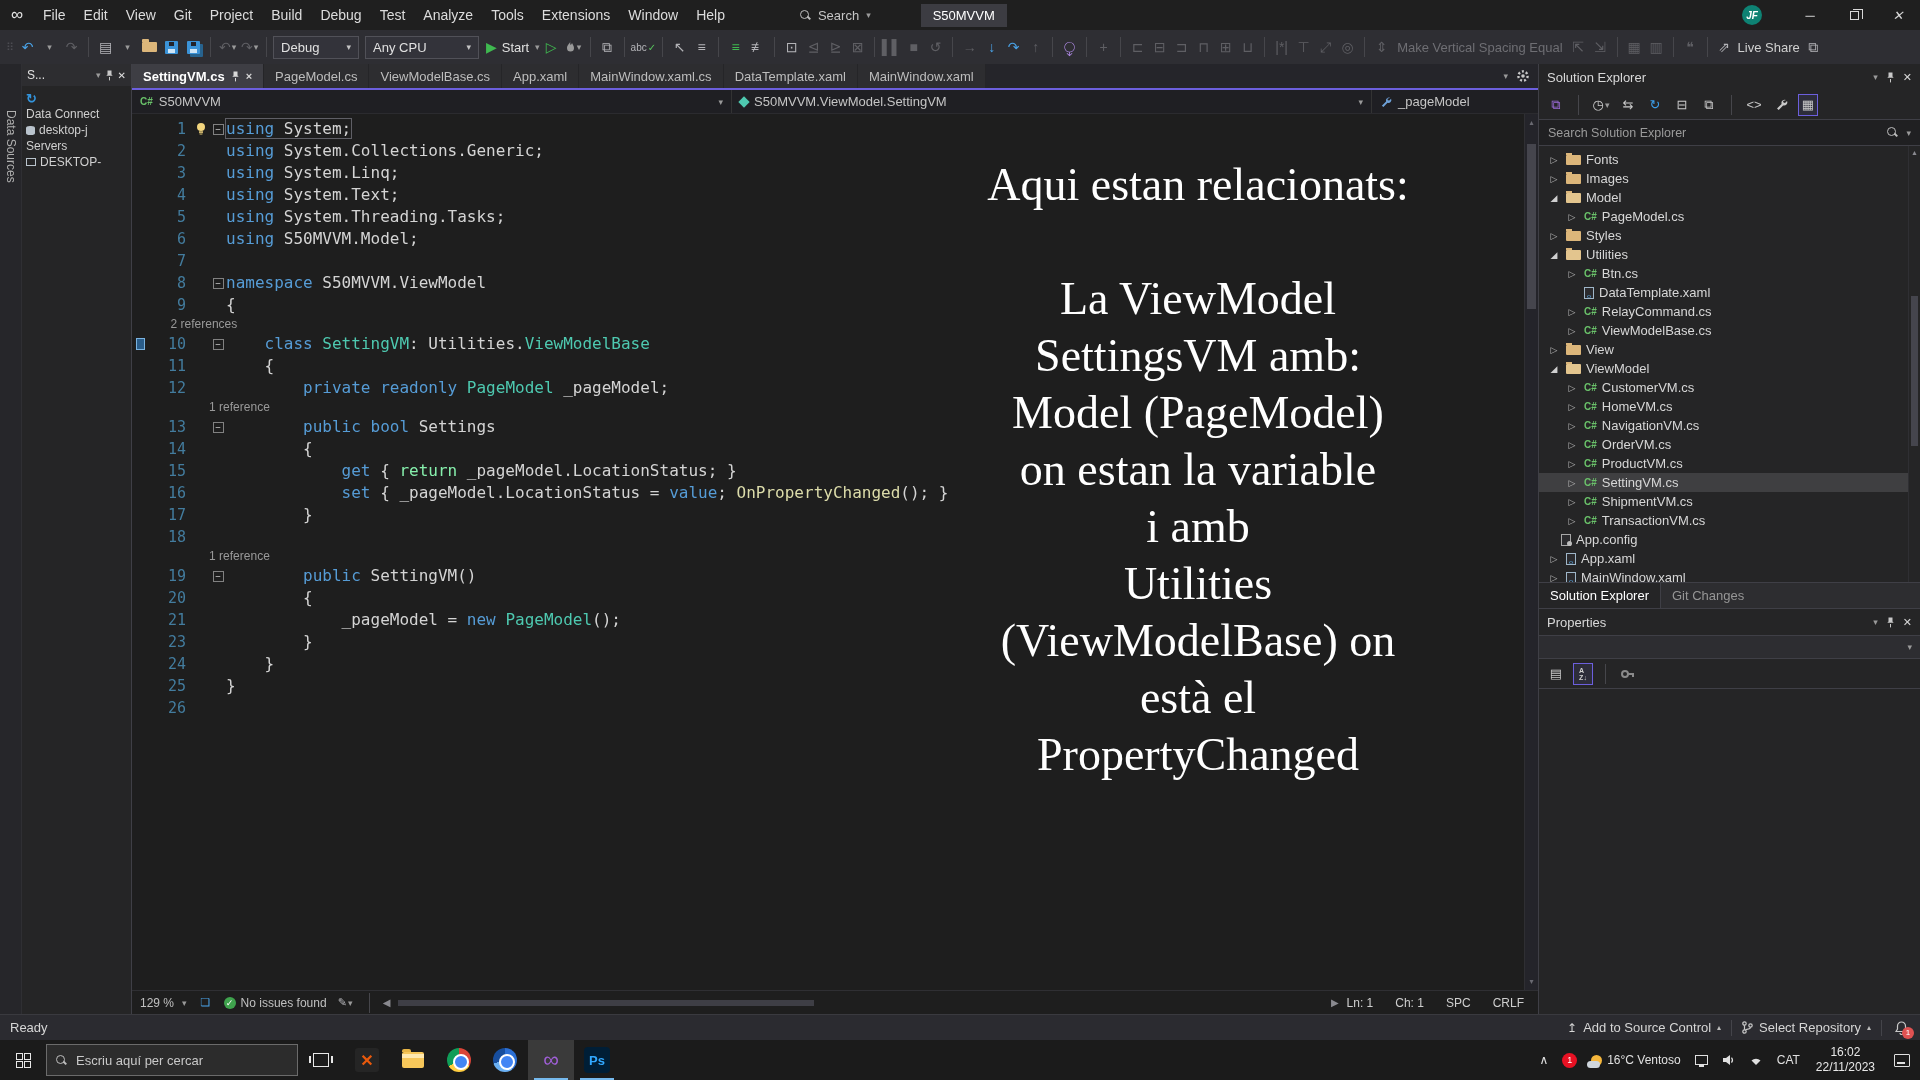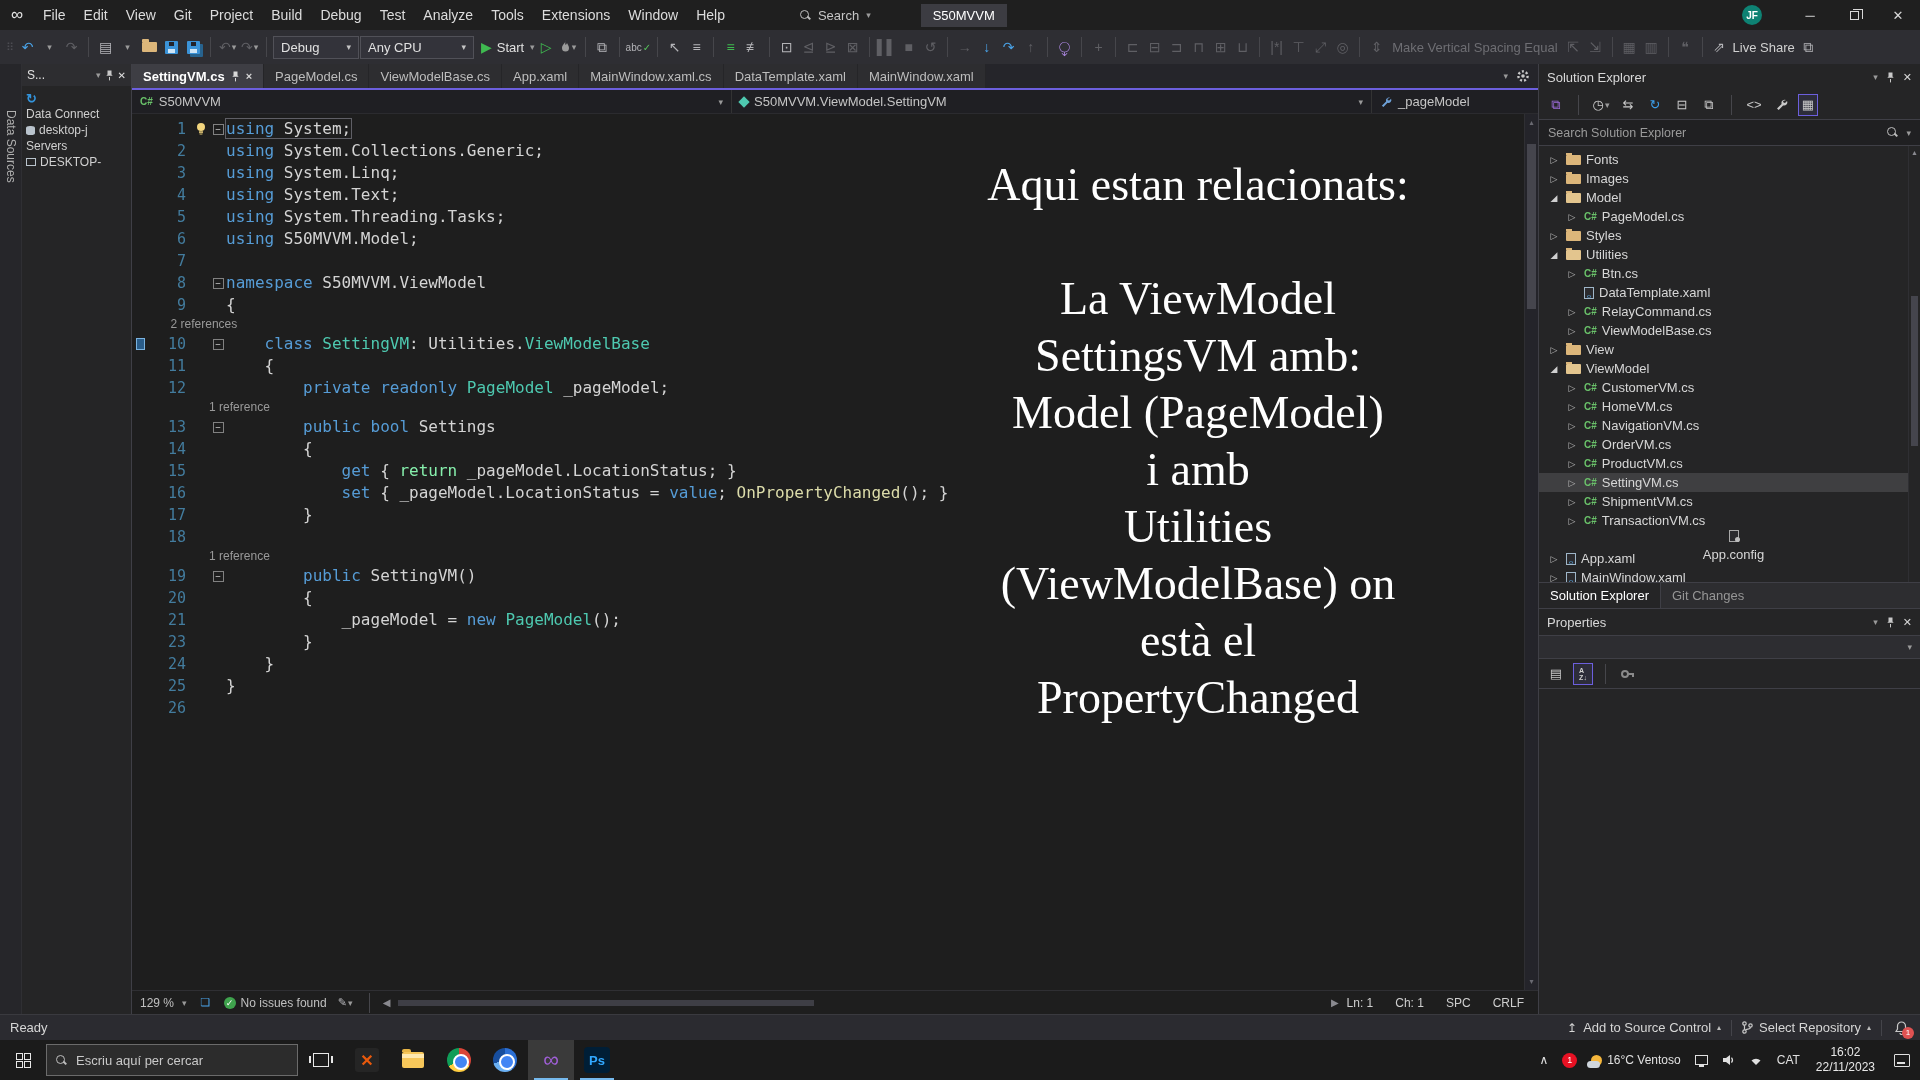--- a/index.html
+++ b/index.html
@@ -11,21 +11,21 @@
   .titlebar{height:30px;background:#1f1f1f;display:flex;align-items:center;flex:none;}
   .vslogo{width:34px;text-align:center;font-size:17px;color:#e6e6e6;}
   .menus{display:flex;align-items:center;height:100%;}
   .menu-item{padding:0 9px;font-size:14px;color:#dcdcdc;height:100%;display:flex;align-items:center;cursor:default;}
   .tsearch-pill{margin-left:56px;display:flex;align-items:center;gap:7px;font-size:13px;color:#c5c5c5;padding:0 10px;height:22px;}
   .mag{width:11px;height:11px;position:relative;display:inline-block;}
   .mag::before{content:"";position:absolute;left:0;top:0;width:7px;height:7px;border:1.5px solid #bdbdbd;border-radius:50%;}
   .mag::after{content:"";position:absolute;left:7px;top:7px;width:4px;height:1.5px;background:#bdbdbd;transform:rotate(45deg);}
   .caret{font-size:9px;color:#9a9a9a;}
   .solution-pill{margin-left:40px;background:#3c3c42;color:#ffffff;font-size:13px;padding:4px 12px;}
-  .title-right{margin-left:auto;display:flex;align-items:center;height:100%;}
+  .title-right{margin-left:auto;display:flex;align-items:center;height:100%;font-style:italic;}
   .avatar{width:20px;height:20px;border-radius:50%;background:#0e8273;color:#fff;font-size:10px;font-weight:bold;
     display:flex;align-items:center;justify-content:center;margin-right:26px;}
   .wbtn{width:44px;height:100%;display:flex;align-items:center;justify-content:center;color:#d8d8d8;font-size:13px;}
   .restore-glyph{width:9px;height:9px;border:1px solid #d8d8d8;position:relative;}
   .restore-glyph::before{content:"";position:absolute;left:2px;top:-3px;width:9px;height:9px;border:1px solid #d8d8d8;border-bottom:none;border-left:none;}
 
   
   .toolbar{height:34px;background:#2e2e33;display:flex;align-items:center;padding:0 6px;flex:none;gap:1px;font-size:13px;}
   .tbtn{min-width:21px;height:24px;display:flex;align-items:center;justify-content:center;color:#b4b4b8;font-size:14px;gap:1px;}
   .tbtn.blue{color:#4aa3e8;} .tbtn.green{color:#3fb950;} .tbtn.dim{color:#5f5f64;} .tbtn.purple{color:#b18be8;}
@@ -241,21 +241,21 @@
         <span class="floppy multi"></span>
       </span>
     <span class="tsep"></span>
     <span class="tbtn dim">↶<span class="caret">▾</span></span>
     <span class="tbtn dim">↷<span class="caret">▾</span></span>
     <span class="tsep"></span>
     <div class="dd" style="width:86px">
       <span>Debug</span>
         <span class="caret">▾</span>
     </div>
-    <div class="dd" style="width:114px;">
+    <div class="dd" style="width:114px;margin-left:5px">
       <span>Any CPU</span>
         <span class="caret">▾</span>
     </div>
     <span class="tbtn green" style="margin-left:6px">▶&nbsp;<span style="color:#e0e0e0;font-size:13px">Start</span>&nbsp;<span class="caret">▾</span></span>
     <span class="tbtn green">▷</span>
     <span class="tbtn">
       <svg width="11" height="14" viewBox="0 0 11 14">
           <path d="M5.5 0C6 3 2 4.5 2 8a3.5 3.5 0 0 0 7 0C9 5.5 7.5 4.5 7 3c-.3 1-.8 1.5-1.5 2C5 3.5 5.2 1.5 5.5 0z" fill="#9a9a9a"></path>
         </svg>
       <span class="caret">▾</span>
@@ -443,20 +443,21 @@
             <div class="crow"><span class="cg"></span><span class="cn">24</span><span class="cx"></span><span class="cf"></span><pre class="ct"><span class="p">    }</span></pre></div>
             <div class="crow"><span class="cg"></span><span class="cn">25</span><span class="cx"></span><span class="cf"></span><pre class="ct"><span class="p">}</span></pre></div>
             <div class="crow"><span class="cg"></span><span class="cn">26</span><span class="cx"></span><span class="cf"></span><pre class="ct"> </pre></div>
           </div>
         <div class="overlay" id="overlay">
             <div>Aqui estan relacionats:</div>
             <div>&nbsp;</div>
             <div>La ViewModel</div>
             <div>SettingsVM amb:</div>
             <div>Model (PageModel)</div>
+            <div>on estan la variable</div>
             <div>i amb</div>
             <div>Utilities</div>
             <div>(ViewModelBase) on</div>
             <div>està el</div>
             <div>PropertyChanged</div>
           </div>
         <div class="vscroll">
           <span class="arr" style="top:4px">▴</span>
           <div class="vthumb"></div>
           <span class="arr" style="bottom:4px">▾</span>
@@ -615,21 +616,21 @@
             <div class="trow" style="padding-left: 26px;">
               <span class="exp">▷</span>
               <span class="csico">C#</span>
               <span>ShipmentVM.cs</span>
             </div>
             <div class="trow" style="padding-left: 26px;">
               <span class="exp">▷</span>
               <span class="csico">C#</span>
               <span>TransactionVM.cs</span>
             </div>
-            <div class="trow" style="padding-left: 22px; flex-direction: column;">
+            <div class="trow" style="padding-left: 22px;">
               <span class="cfgico"></span>
               <span>App.config</span>
             </div>
             <div class="trow" style="padding-left: 8px;">
               <span class="exp">▷</span>
               <span class="xamlico"></span>
               <span>App.xaml</span>
             </div>
             <div class="trow" style="padding-left: 8px;">
               <span class="exp">▷</span>

